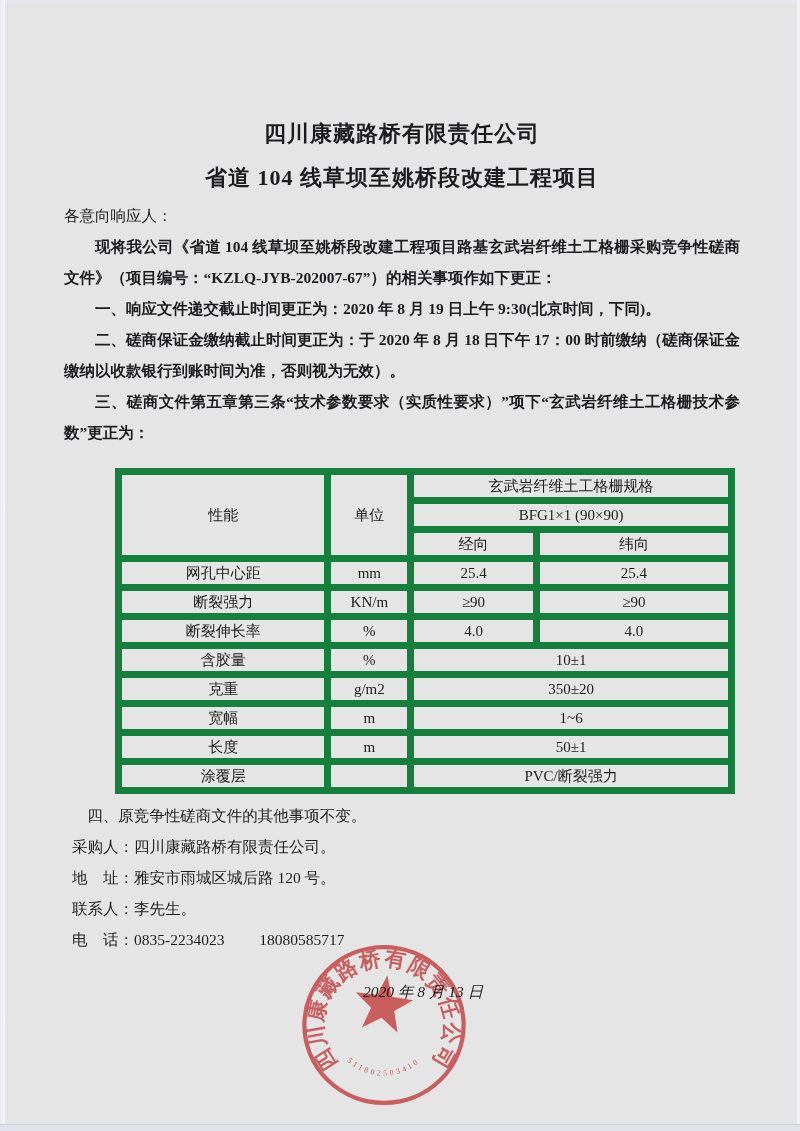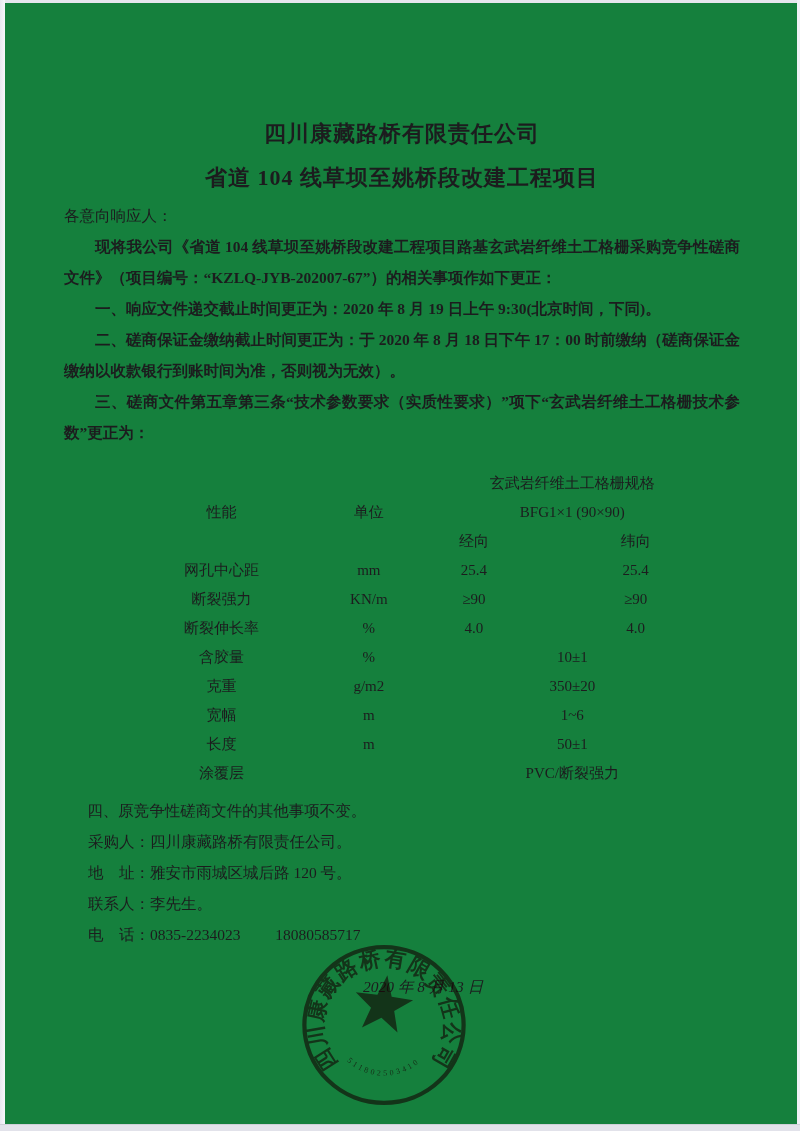--- a/index.html
+++ b/index.html
@@ -4,21 +4,21 @@
 <style>
   * { margin: 0; padding: 0; box-sizing: border-box; }
   html, body { width: 800px; background: #ffffff; }
   body {
     position: relative;
     width: 800px; height: 1131px;
     font-family: "Liberation Serif", "DejaVu Serif", serif;
     color: #1c1c1e;
     overflow: hidden;
   }
-  .page { position: absolute; inset: 0; background: #15803d; }
+  .page { position: absolute; inset: 0; background: #e5e5e5; }
   
   .edge { position: absolute; }
   .edge-top    { top: 0; left: 0; right: 0; height: 3px; background: #e6e6ee; }
   .edge-left   { top: 0; left: 0; bottom: 0; width: 5px; background: linear-gradient(to right, #e8e8f0, #f7f7fb); }
   .edge-right  { top: 0; right: 0; bottom: 0; width: 3px; background: #f0f0f6; }
   .edge-bottom { left: 0; right: 0; bottom: 0; height: 7px; background: #e2e2ea; border-top: 1px solid #cfcfd8; }
 
   .content {
     position: absolute; top: 0; left: 0;
     width: 800px; height: 1131px;
@@ -36,31 +36,31 @@
   .para { text-indent: 2em; font-weight: bold; }
   .spec-table {
     border-collapse: collapse;
     margin: 20px 0 0 51px;
     width: 620px;
     font-size: 15px;
     text-align: center;
     border: 2px solid #3b3b3d;
   }
   .spec-table td {
-    border: 2px solid #15803d;
+    border: 7px solid #15803d;
     height: 29px;
     padding: 0 4px;
     vertical-align: middle;
   }
   .col-prop { width: 205px; }
   .col-unit { width: 81px; }
   .col-warp { width: 123px; }
   .col-weft { width: 191px; }
   .item4 { margin-top: 6px; text-indent: 1.5em; }
-  .footer-block { margin-left: 24px; }
+  .footer-block { margin-left: 8px; }
   .footer-line { font-size: 15.5px; line-height: 31px; }
   .date-line { font-size: 15.5px; line-height: 31px; margin: 21px 0 0 299px; font-style: italic; }
 
   .seal {
     position: absolute;
     left: 299px; top: 942px;
     width: 170px; height: 166px;
     mix-blend-mode: multiply;
     opacity: 0.88;
     pointer-events: none;

